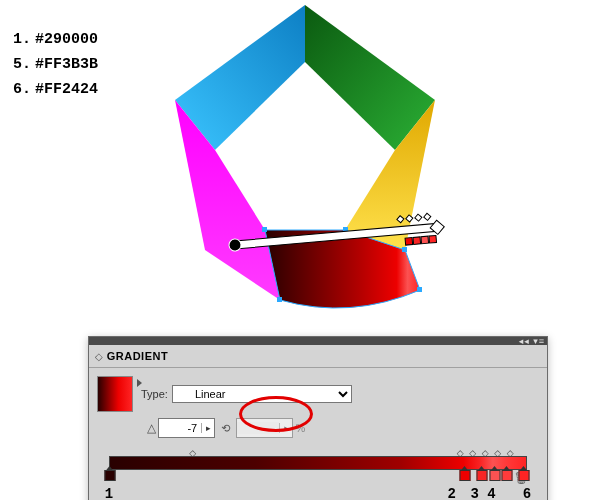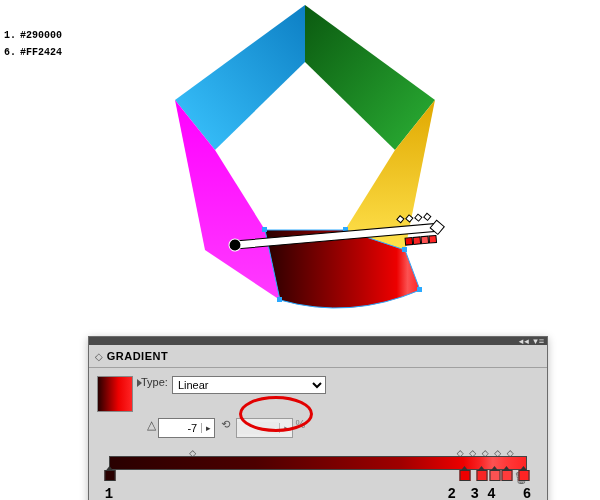--- a/index.html
+++ b/index.html
@@ -9,24 +9,24 @@
     background: #fff;
     font-family: "Trebuchet MS", Verdana, sans-serif;
     font-size: 12px;
     overflow: hidden;
     position: relative;
   }
   
   .color-list {
     position: absolute;
     top: 28px;
-    left: 4px;
+    left: 13px;
     font-family: "Courier New", monospace;
     font-weight: bold;
-    font-size: 10px;
+    font-size: 15px;
     line-height: 1.65;
     color: #000;
   }
   .color-list div span.num { margin-right: 4px; }
 
   
   .canvas {
     position: absolute;
     top: 0;
     left: 130px;
@@ -69,47 +69,47 @@
   .panel-header .diamond {
     font-size: 10px;
     color: #555;
     margin-right: 4px;
   }
   .panel-header .title { font-weight: bold; letter-spacing: .5px; }
   .panel-body {
     padding: 8px 8px 10px 8px;
     position: relative;
   }
-  .row { display: flex; margin-bottom: 6px; }
+  .row { display: flex; align-items: center; margin-bottom: 6px; }
   .swatch-preview {
     width: 34px;
     height: 34px;
     margin-right: 8px;
     border: 1px solid #888;
     background: linear-gradient(90deg,#290000 0%,#ED0000 60%,#FF2424 100%);
     position: relative;
   }
   .swatch-preview::after{
     content:"";
     position:absolute;
     right:-10px;
     top:2px;
     width:0;height:0;
     border-left:5px solid #555;
     border-top:4px solid transparent;
     border-bottom:4px solid transparent;
   }
   .label { color:#333; font-size:11px; margin-right:4px;}
   select.type {
-    width: 154px;
+    width: 180px;
     height: 18px;
     border: 1px solid #777;
     background: #fff;
     font-size: 11px;
-    padding: 0 1px;
+    padding: 0 18px;
   }
   .angle-row { margin-left: 50px; }
   .tri-icon {
     font-size: 12px;
     color: #555;
     margin-right: 2px;
   }
   .spinbox {
     display: inline-flex;
     align-items: center;
@@ -215,20 +215,21 @@
   .stop-numbers span {
     position: absolute;
     transform: translateX(-50%);
   }
 </style>
 </head>
 <body>
 
 <div class="color-list">
   <div><span class="num">1.</span><span>#290000</span></div>
+  <div><span class="num">5.</span><span>#FF3B3B</span></div>
   <div><span class="num">6.</span><span>#FF2424</span></div>
 </div>
 
 <svg class="canvas" viewBox="0 0 350 340">
 
   <path d="M175 5 L305 100 L265 150 L175 62 Z" fill="url(#gGreen)"></path>
 
   <path d="M305 100 L275 250 L215 230 L265 150 Z" fill="url(#gYellow)"></path>
 
   <path d="M175 5 L45 100 L85 150 L175 62 Z" fill="url(#gBlue)"></path>

